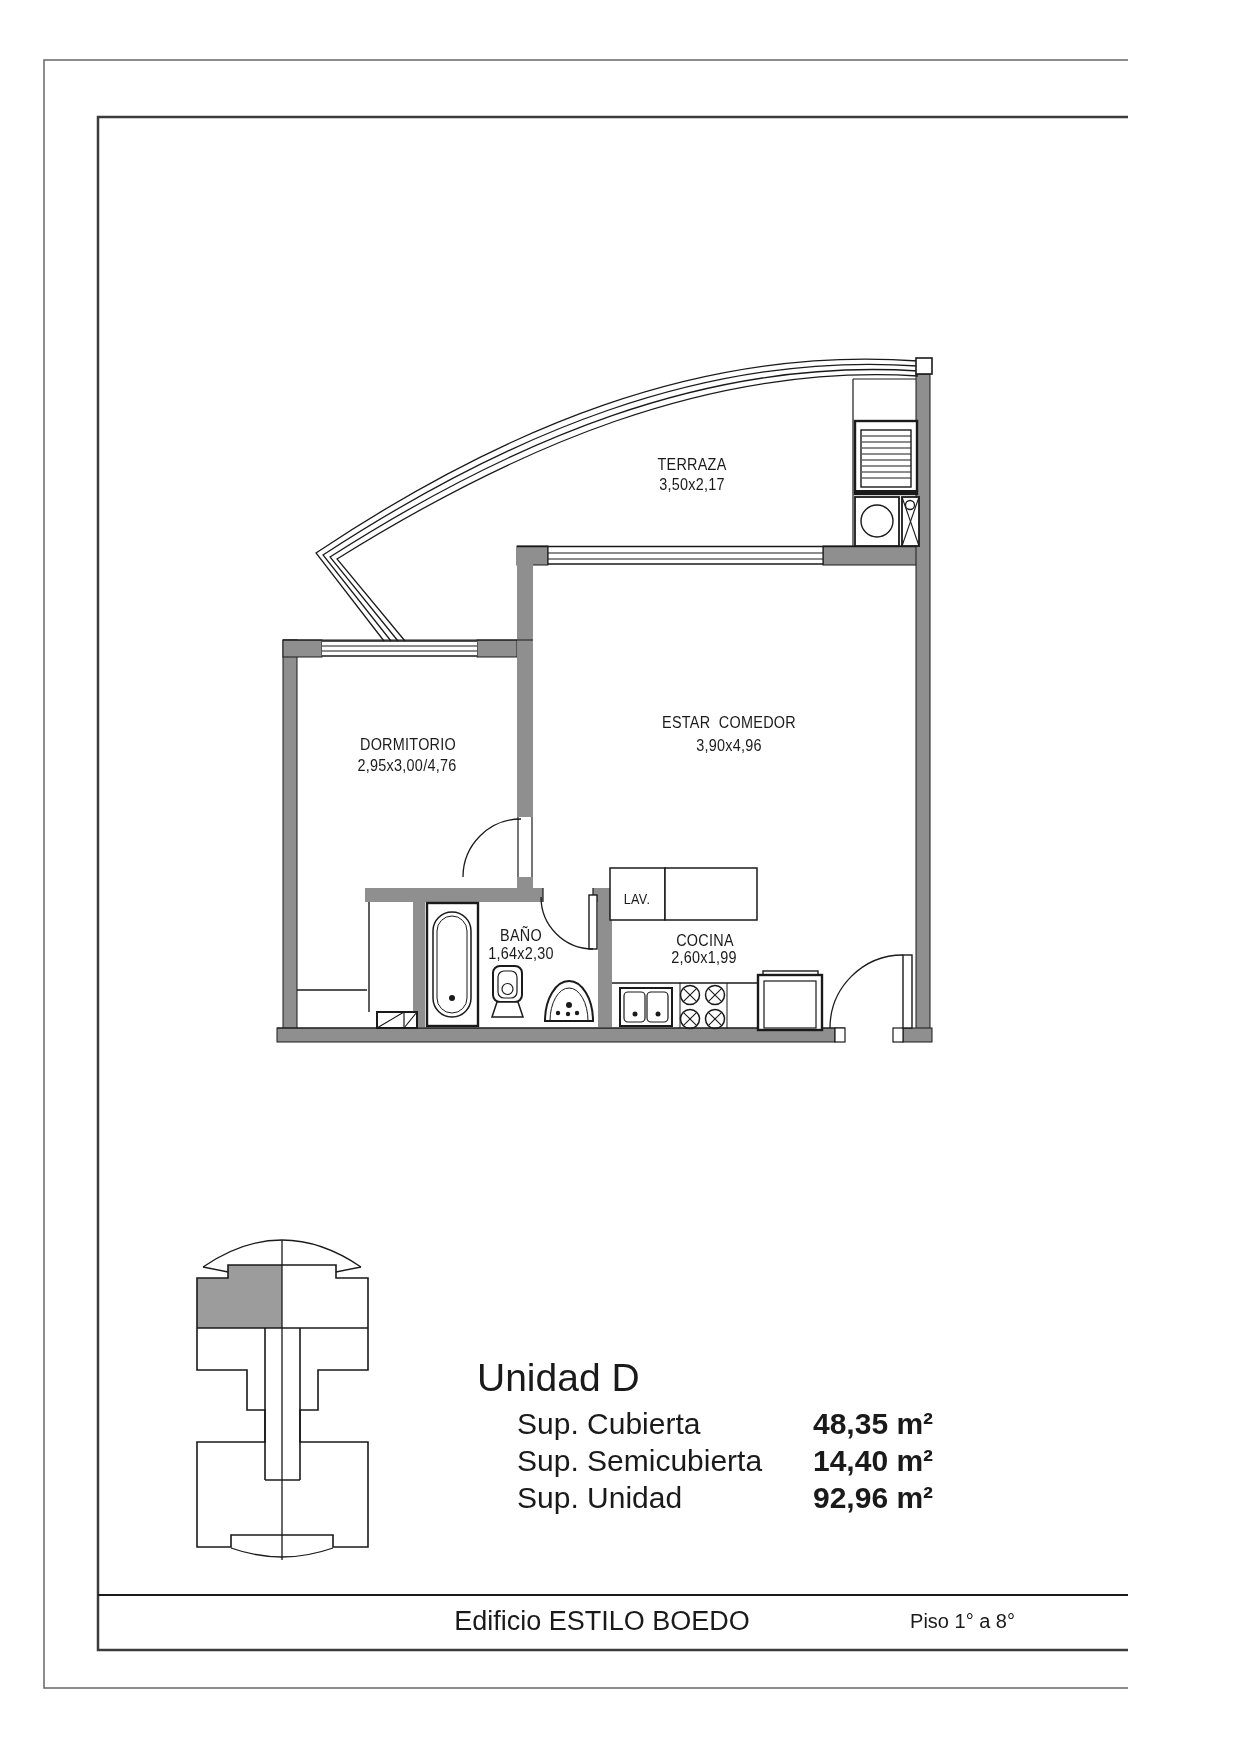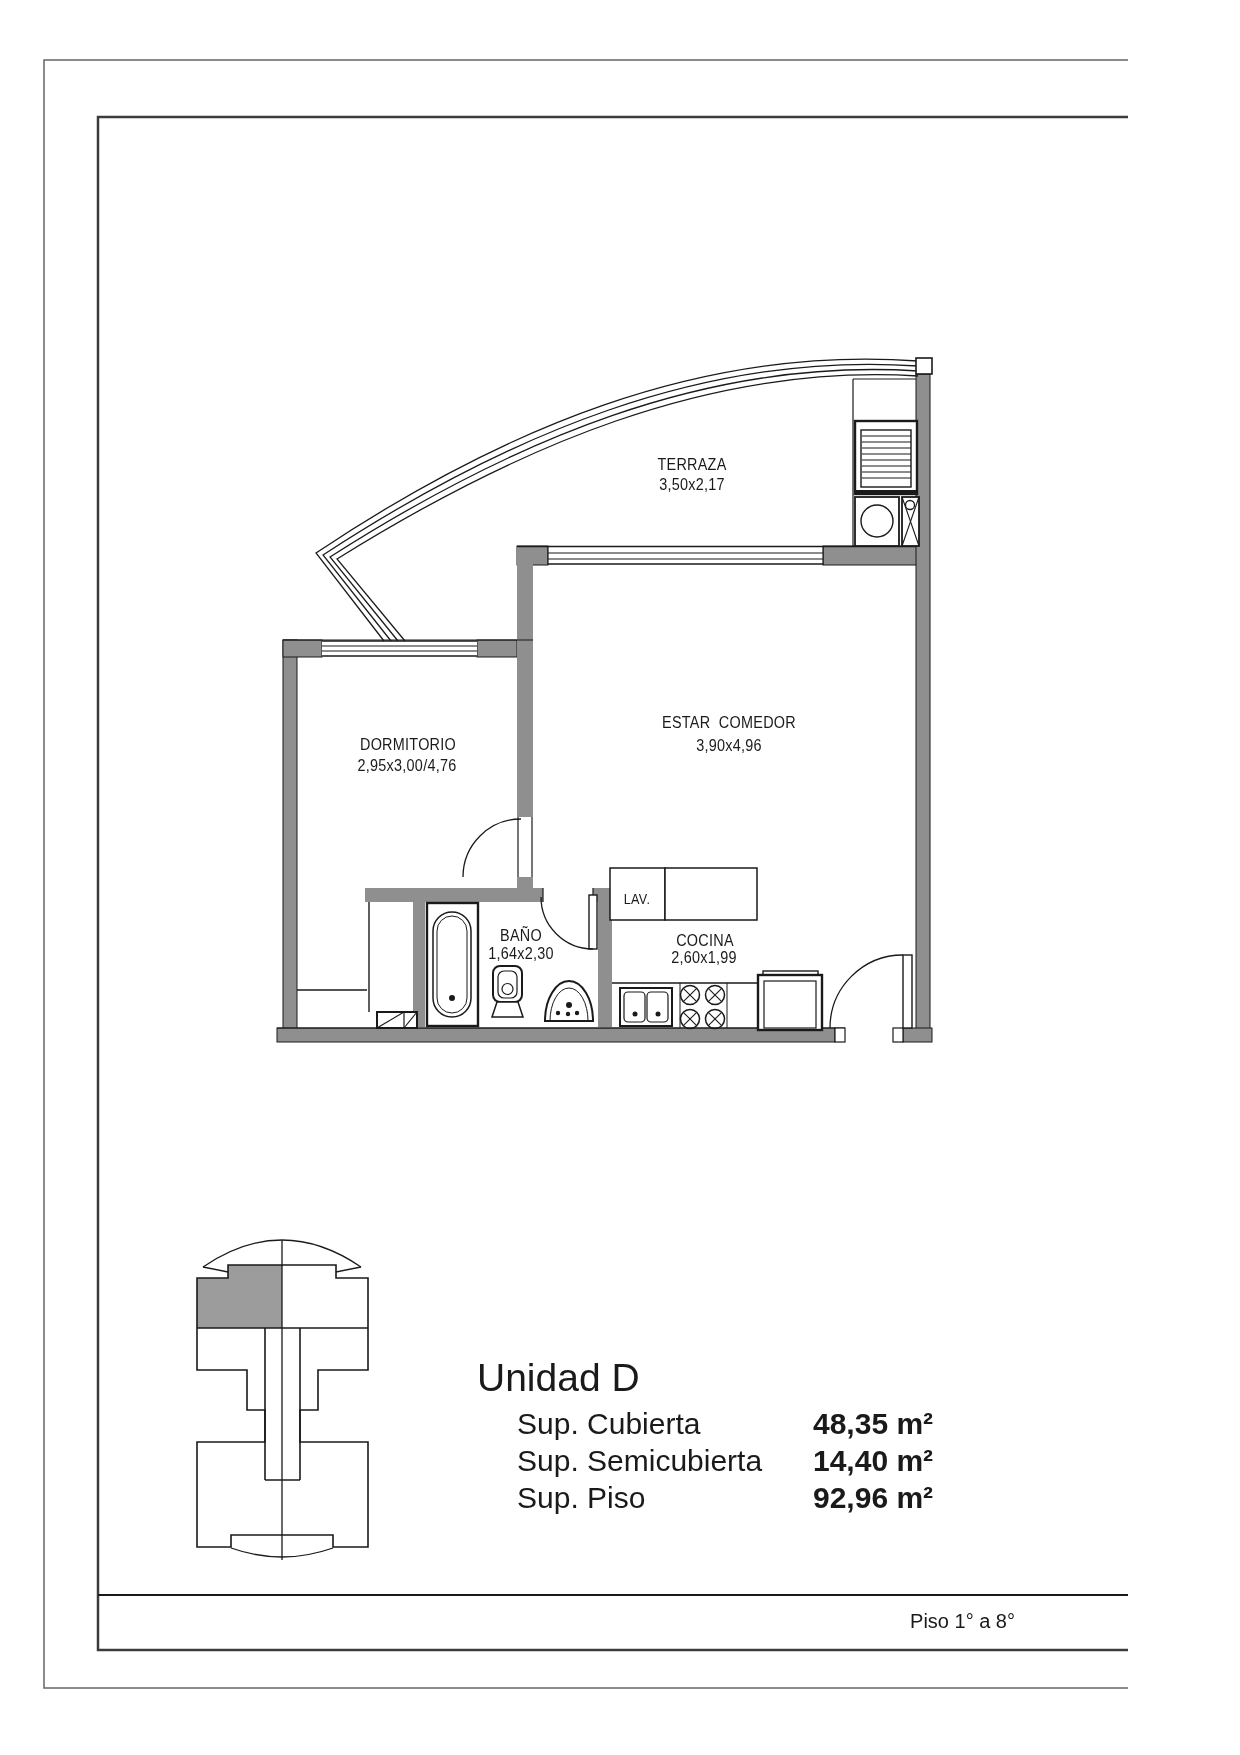--- a/index.html
+++ b/index.html
@@ -232,18 +232,19 @@
   <div class="room-label small-label" style="left:637px;top:899px">LAV.</div>
 
   <div class="summary-title">Unidad D</div>
 
   <div class="summary-row-label" style="top:1408px">Sup. Cubierta</div>
   <div class="summary-row-value" style="top:1408px">48,35 m²</div>
 
   <div class="summary-row-label" style="top:1445px">Sup. Semicubierta</div>
   <div class="summary-row-value" style="top:1445px">14,40 m²</div>
 
-  <div class="summary-row-label" style="top:1482px">Sup. Piso</div>
+  <div class="summary-row-label" style="top:1482px">Sup. Unidad</div>
   <div class="summary-row-value" style="top:1482px">92,96 m²</div>
 
+  <div class="footer-center">Edificio ESTILO BOEDO</div>
   <div class="footer-right">Piso 1° a 8°</div>
 
 </div>
 
 </body></html>

